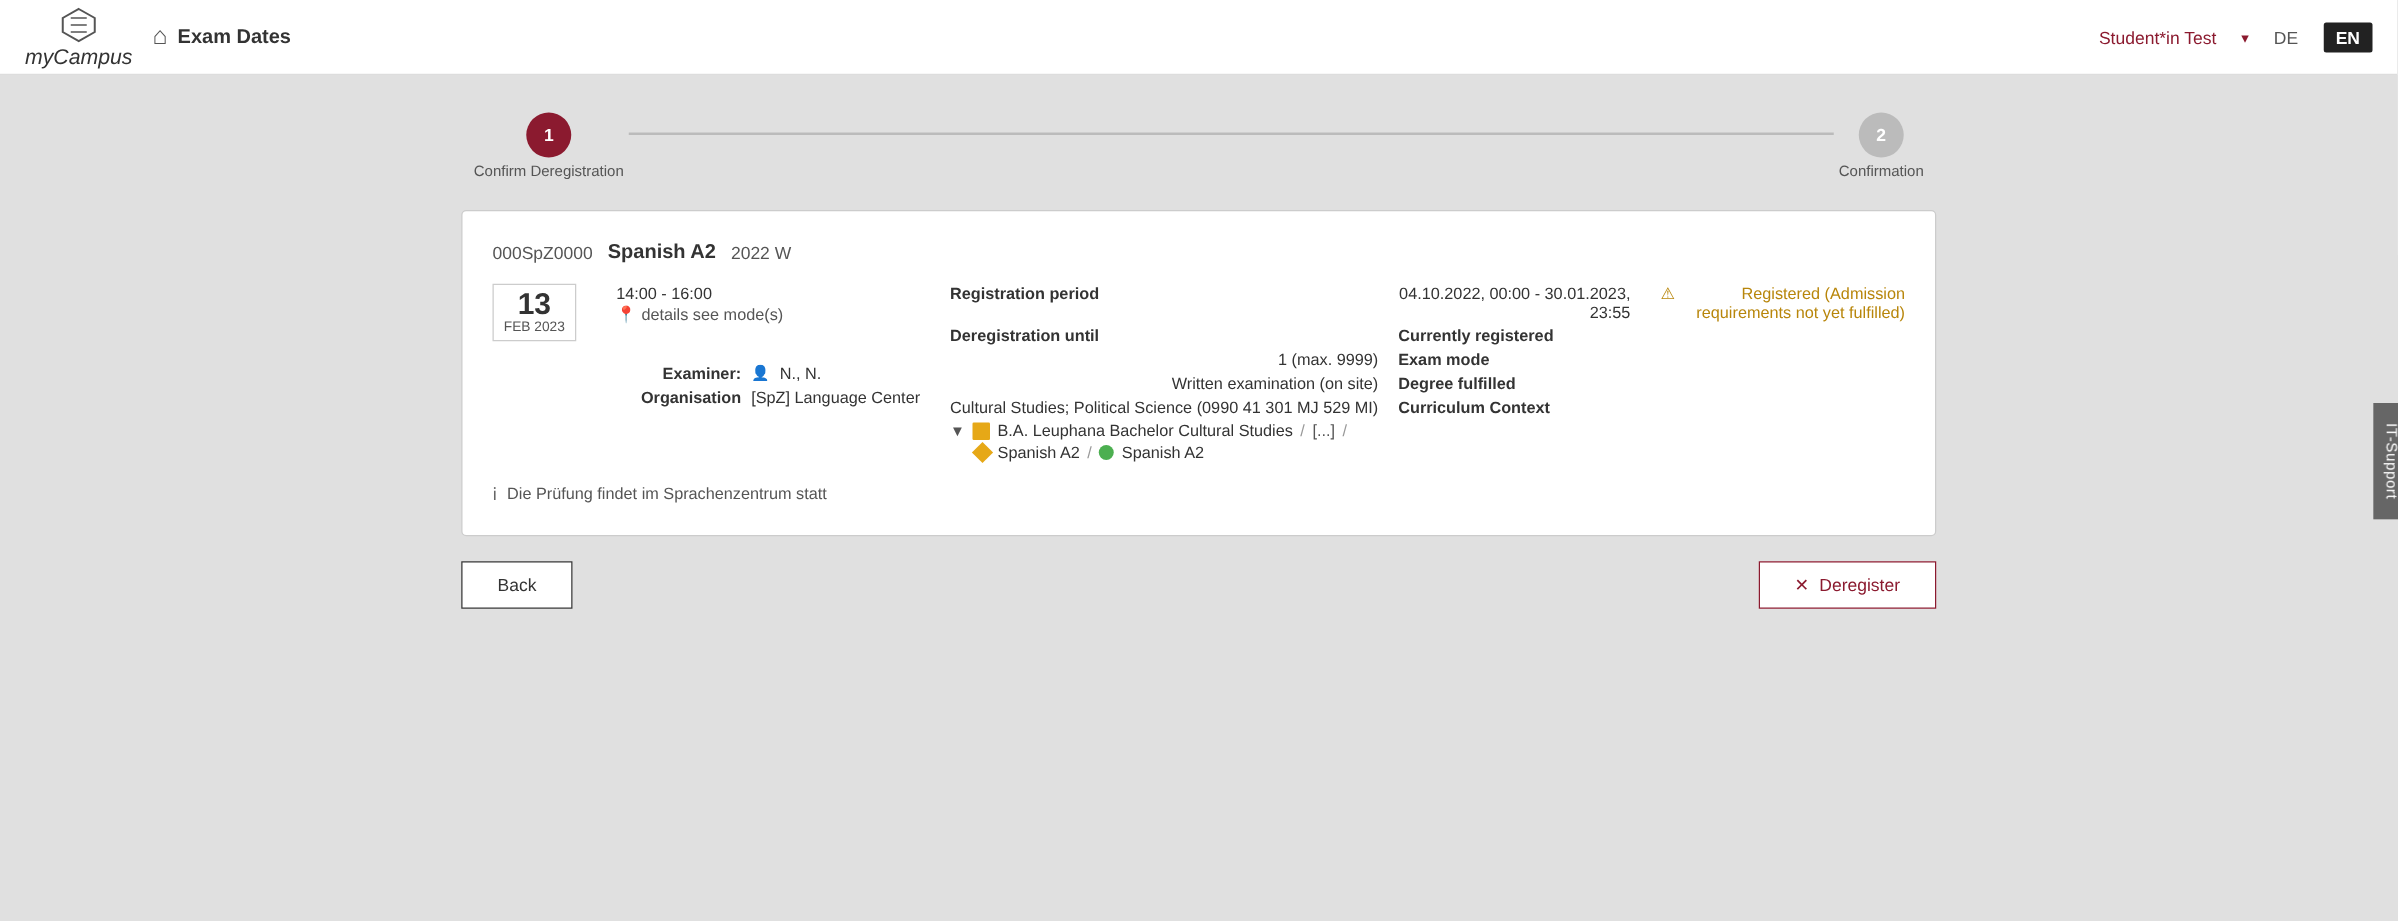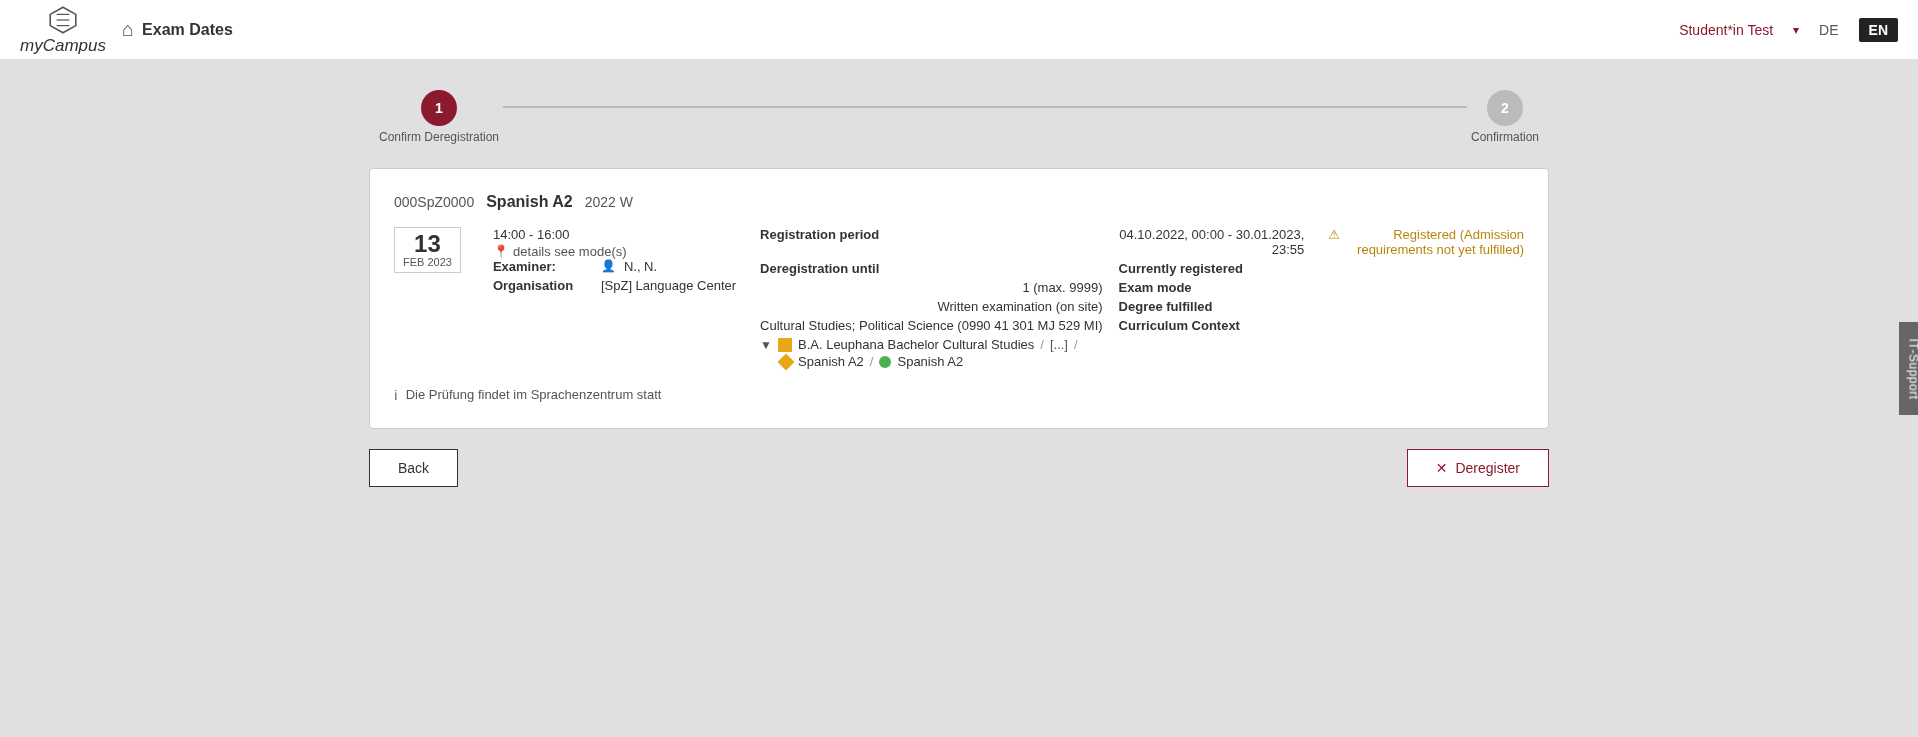--- a/index.html
+++ b/index.html
@@ -193,24 +193,25 @@
     .exam-place {
       font-size: 13px;
       color: #555;
       display: flex;
       align-items: center;
       gap: 4px;
       margin-top: 2px;
     }
 
     .exam-meta {
-      margin-top: 0;
+      margin-top: 32px;
       display: flex;
       flex-direction: column;
       gap: 4px;
+      text-align: right;
     }
     .meta-row {
       display: flex;
       gap: 8px;
       font-size: 13px;
     }
     .meta-label {
       font-weight: bold;
       color: #333;
       min-width: 100px;

